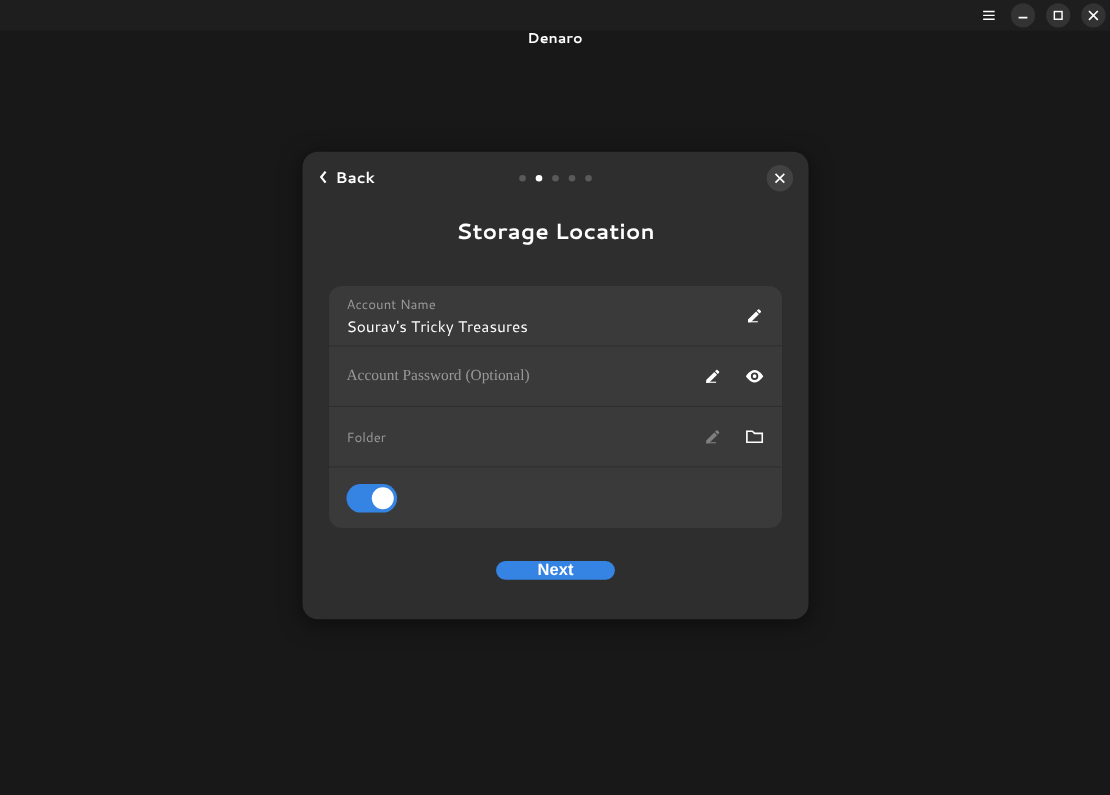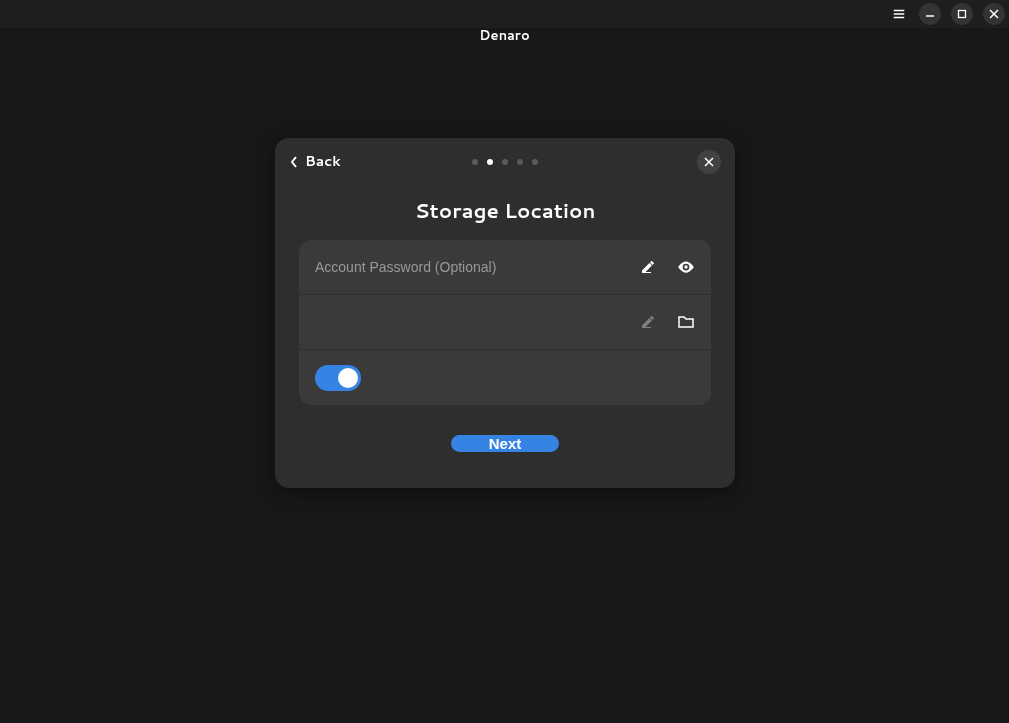--- a/index.html
+++ b/index.html
@@ -114,21 +114,21 @@
       display: flex;
       align-items: center;
       justify-content: center;
       cursor: pointer;
     }
     .dialog-title {
       text-align: center;
       font-size: 20px;
       font-weight: 800;
       margin-top: 10px;
-      margin-bottom: 16px;
+      margin-bottom: 36px;
     }
     .form-group {
       margin: 0 24px;
       border-radius: 12px;
       overflow: hidden;
     }
     .form-row {
       background: #3a3a3a;
       border-bottom: 1px solid #2e2e2e;
       display: flex;
@@ -199,21 +199,21 @@
       padding: 0 38px;
       cursor: pointer;
     }
     .hidden-input {
       background: transparent;
       border: none;
       outline: none;
       color: #ffffff;
       font-size: 14px;
       width: 100%;
-      font-family: Liberation Sans, sans-serif;
+      font-family: Liberation Serif, serif;
     }
     .hidden-input::placeholder {
       color: #999999;
     }
   </style>
 </head>
 <body>
 
 <div class="titlebar">
   <span class="app-title">Denaro</span>
@@ -262,42 +262,57 @@
       <svg width="10" height="10" viewBox="0 0 10 10">
           <path stroke="#ffffff" stroke-width="1.5" d="M1 1l8 8M9 1l-8 8"></path>
         </svg>
     </div>
   </div>
 
   <div class="dialog-title">Storage Location</div>
 
   <div class="form-group">
 
-
     <div class="form-row">
       <div class="row-content">
-        <input type="password" class="hidden-input" placeholder="Account Password (Optional)" style="">
+        <span class="row-label">Account Name</span>
+        <span class="row-value">Sourav's Tricky Treasures</span>
       </div>
       <div class="row-icons">
         <span class="row-icon">
           <svg viewBox="0 0 16 16" width="16" height="16" fill="#ffffff">
               <path d="M2 11.5V14h2.5l7.4-7.4-2.5-2.5L2 11.5zM13.7 4.8c.3-.3.3-.7 0-1l-1.5-1.5c-.3-.3-.7-.3-1 0l-1.2 1.2 2.5 2.5 1.2-1.2z"></path>
               <rect x="2" y="13" width="9" height="1"></rect>
             </svg>
         </span>
+      </div>
+    </div>
+
+    <div class="form-row">
+      <div class="row-content">
+        <input type="password" class="hidden-input" placeholder="Account Password (Optional)" style="">
+      </div>
+      <div class="row-icons">
+        <span class="row-icon">
+          <svg viewBox="0 0 16 16" width="16" height="16" fill="#ffffff">
+              <path d="M2 11.5V14h2.5l7.4-7.4-2.5-2.5L2 11.5zM13.7 4.8c.3-.3.3-.7 0-1l-1.5-1.5c-.3-.3-.7-.3-1 0l-1.2 1.2 2.5 2.5 1.2-1.2z"></path>
+              <rect x="2" y="13" width="9" height="1"></rect>
+            </svg>
+        </span>
         <span class="row-icon">
           <svg viewBox="0 0 16 16" width="18" height="18" fill="#ffffff">
               <path d="M8 3C4 3 1 8 1 8s3 5 7 5 7-5 7-5-3-5-7-5zm0 8a3 3 0 110-6 3 3 0 010 6zm0-4.5a1.5 1.5 0 100 3 1.5 1.5 0 000-3z"></path>
             </svg>
         </span>
       </div>
     </div>
 
     <div class="form-row">
       <div class="row-content">
+        <span class="row-label">Folder</span>
       </div>
       <div class="row-icons">
         <span class="row-icon muted">
           <svg viewBox="0 0 16 16" width="16" height="16" fill="#ffffff">
               <path d="M2 11.5V14h2.5l7.4-7.4-2.5-2.5L2 11.5zM13.7 4.8c.3-.3.3-.7 0-1l-1.5-1.5c-.3-.3-.7-.3-1 0l-1.2 1.2 2.5 2.5 1.2-1.2z"></path>
               <rect x="2" y="13" width="9" height="1"></rect>
             </svg>
         </span>
         <span class="row-icon">
           <svg viewBox="0 0 16 16" width="16" height="16" fill="#ffffff">

